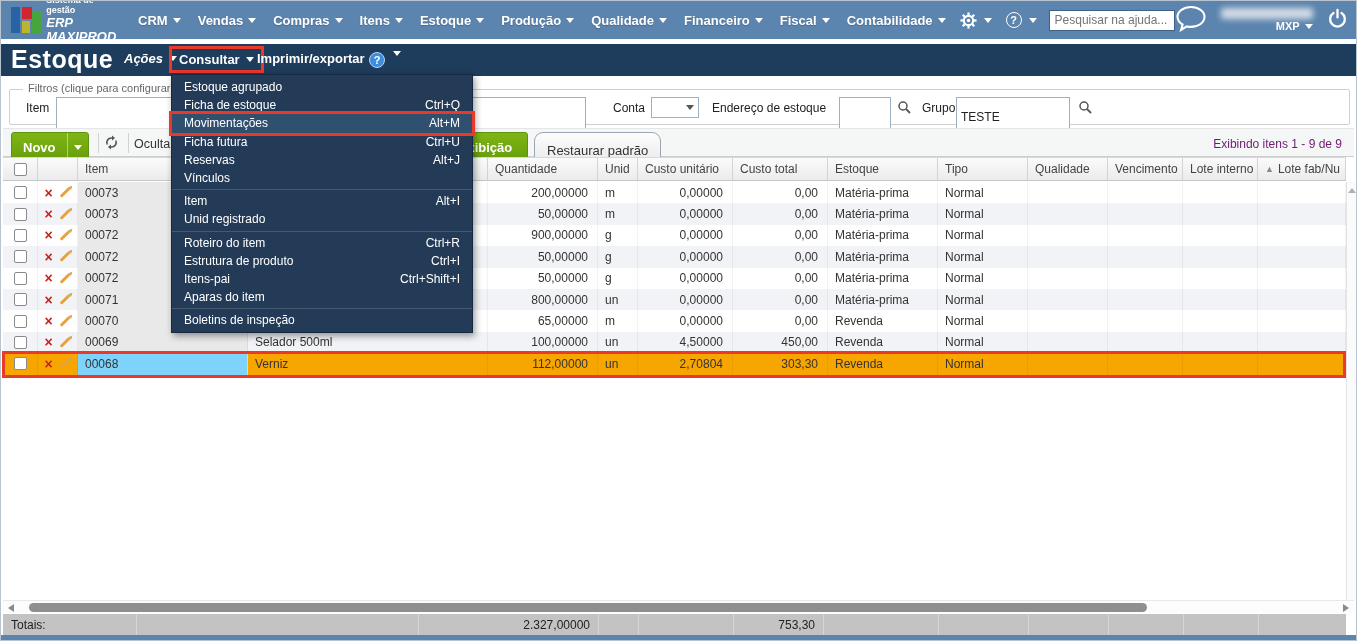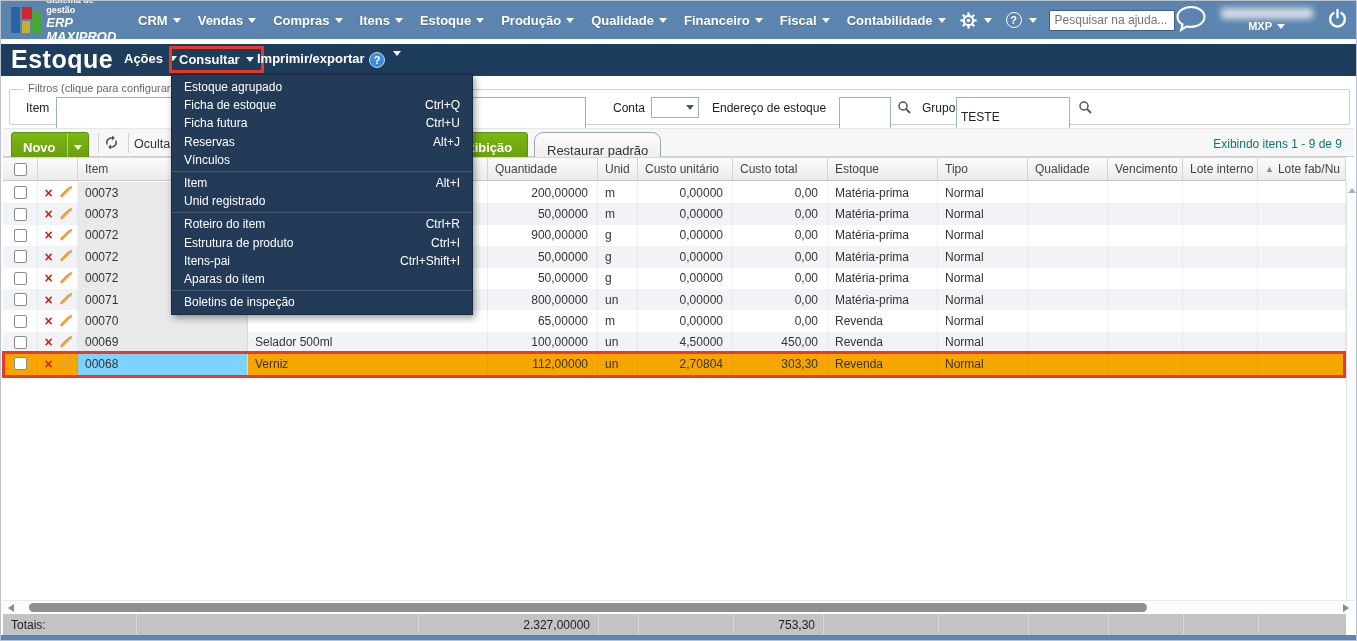--- a/index.html
+++ b/index.html
@@ -29,21 +29,21 @@
               text-shadow:0 1px 1px rgba(0,0,0,.2); cursor:pointer; white-space:nowrap; }
   .caret { width:0; height:0; border:4px solid transparent; border-top-width:5px; border-bottom:none; }
   .caret-white { border-top-color:#fff; }
   .caret-dark  { border-top-color:#555; }
   .icon-btn { display:flex; align-items:center; margin-left:14px; cursor:pointer; }
   .qcirc { width:16px; height:16px; border:1.5px solid #fff; border-radius:50%; color:#fff;
            font-size:11px; font-weight:bold; text-align:center; line-height:14px; }
   .top-search { margin-left:12px; width:126px; height:21px; border:1px solid #3f6284; font-size:12px;
                 padding:0 5px; color:#333; background:#fff; }
   .top-right { margin-left:auto; display:flex; align-items:center; gap:14px; }
-  .user-blk { display:flex; flex-direction:column; align-items:center; gap:1px; }
+  .user-blk { display:flex; flex-direction:column; align-items:flex-end; gap:1px; }
   .user-blur { width:92px; height:11px; background:#d5dde6; border-radius:2px; filter:blur(3px); }
   .org-row { display:flex; align-items:center; gap:5px; color:#fff; font-size:11px; font-weight:bold; cursor:pointer; }
   
   .titlebar { position:absolute; left:0; top:43px; right:0; height:32px; background:var(--titlebar,#1e3c5c); }
   .page-title { position:absolute; left:10px; top:1px; color:#fff; font-size:25px; font-weight:bold; letter-spacing:.5px; }
   .tbm { position:absolute; top:7px; display:flex; align-items:center; gap:6px; color:#fff;
          font-size:13px; font-weight:bold; cursor:pointer; }
   .consultar-box { top:2px; border:3px solid var(--annotation_red,#ea3829); padding:3px 7px; }
   .tb-help { position:absolute; left:368px; top:8px; width:16px; height:16px; background:#3e8ddd;
              border:1px solid #bcd6f0; border-radius:50%; color:#fff; font-size:11px; font-weight:bold;
@@ -71,21 +71,21 @@
   .btn-novo .lbl { padding:0 11px; }
   .btn-novo .split { width:1px; align-self:stretch; background:rgba(255,255,255,.45); }
   .btn-novo .arr { width:20px; display:flex; justify-content:center; }
   .btn-exib { left:442px; width:85px; justify-content:center; }
   .tool-sep { position:absolute; top:132px; width:1px; height:20px; background:#d2d2d2; }
   .btn-refresh { position:absolute; left:103px; top:134px; cursor:pointer; }
   .lbl-ocultar { position:absolute; left:133px; top:136px; font-size:12.5px; color:#333; cursor:pointer; }
   .btn-gray { position:absolute; left:533px; top:131px; height:36px; padding:0 12px;
               border:1px solid #9aa7b5; border-radius:9px; background:linear-gradient(#fdfdfd,#e7e7e7);
               font-size:13px; color:#333; display:flex; align-items:center; cursor:pointer; }
-  .paging { position:absolute; right:14px; top:136px; font-size:12px; color:#0f766e; }
+  .paging { position:absolute; right:14px; top:136px; font-size:12px; color:#701a75; }
   
   .grid-area { --cols:35px 40px 170px 240px 110px 40px 95px 95px 110px 90px 80px 75px 75px 88px; }
   .thead { position:absolute; left:2px; top:156px; width:1343px; height:24px; display:grid;
            grid-template-columns:var(--cols); background:linear-gradient(#fbfbfb,#ebebeb);
            border-top:1px solid #d8d8d8; border-bottom:1px solid #c6c6c6; font-size:12px; color:#444; }
   .hc { display:flex; align-items:center; padding:0 7px; border-right:1px solid #d4d4d4;
         white-space:nowrap; overflow:hidden; cursor:pointer; }
   .sort { color:#888; font-size:9px; margin-right:4px; }
   .tbody { position:absolute; left:2px; top:181px; width:1343px; }
   .trow { display:grid; grid-template-columns:var(--cols); height:21.4px; font-size:12px; color:#333; background:#fff; }
@@ -239,21 +239,21 @@
         <svg width="21" height="21" viewBox="0 0 20 20">
             <path d="M6.2 4.8a7 7 0 1 0 7.6 0" stroke="#fff" stroke-width="2.2" fill="none" stroke-linecap="round"></path>
             <line x1="10" y1="1.8" x2="10" y2="9" stroke="#fff" stroke-width="2.2" stroke-linecap="round"></line>
           </svg>
       </span>
     </div>
   </header>
 
   <div class="titlebar">
     <h1 class="page-title">Estoque</h1>
-    <div class="tbm" style="left:123px;">
+    <div class="tbm" style="left:123px;font-style:italic;">
       <span>Ações</span>
       <span class="caret caret-white"></span>
     </div>
     <div class="tbm consultar-box" style="left:168px;">
       <span>Consultar</span>
       <span class="caret caret-white"></span>
     </div>
     <div class="tbm" style="left:256px;">
       <span>Imprimir/exportar</span>
       <span class="caret caret-white"></span>
@@ -580,20 +580,24 @@
 
   <div class="dropdown" id="dropdown">
       <div class="mi">
         <span class="ml">Estoque agrupado</span>
         <span class="ms"></span>
       </div>
       <div class="mi">
         <span class="ml">Ficha de estoque</span>
         <span class="ms">Ctrl+Q</span>
       </div>
+      <div class="mi hl">
+        <span class="ml">Movimentações</span>
+        <span class="ms">Alt+M</span>
+      </div>
       <div class="mi">
         <span class="ml">Ficha futura</span>
         <span class="ms">Ctrl+U</span>
       </div>
       <div class="mi">
         <span class="ml">Reservas</span>
         <span class="ms">Alt+J</span>
       </div>
       <div class="mi">
         <span class="ml">Vínculos</span>

